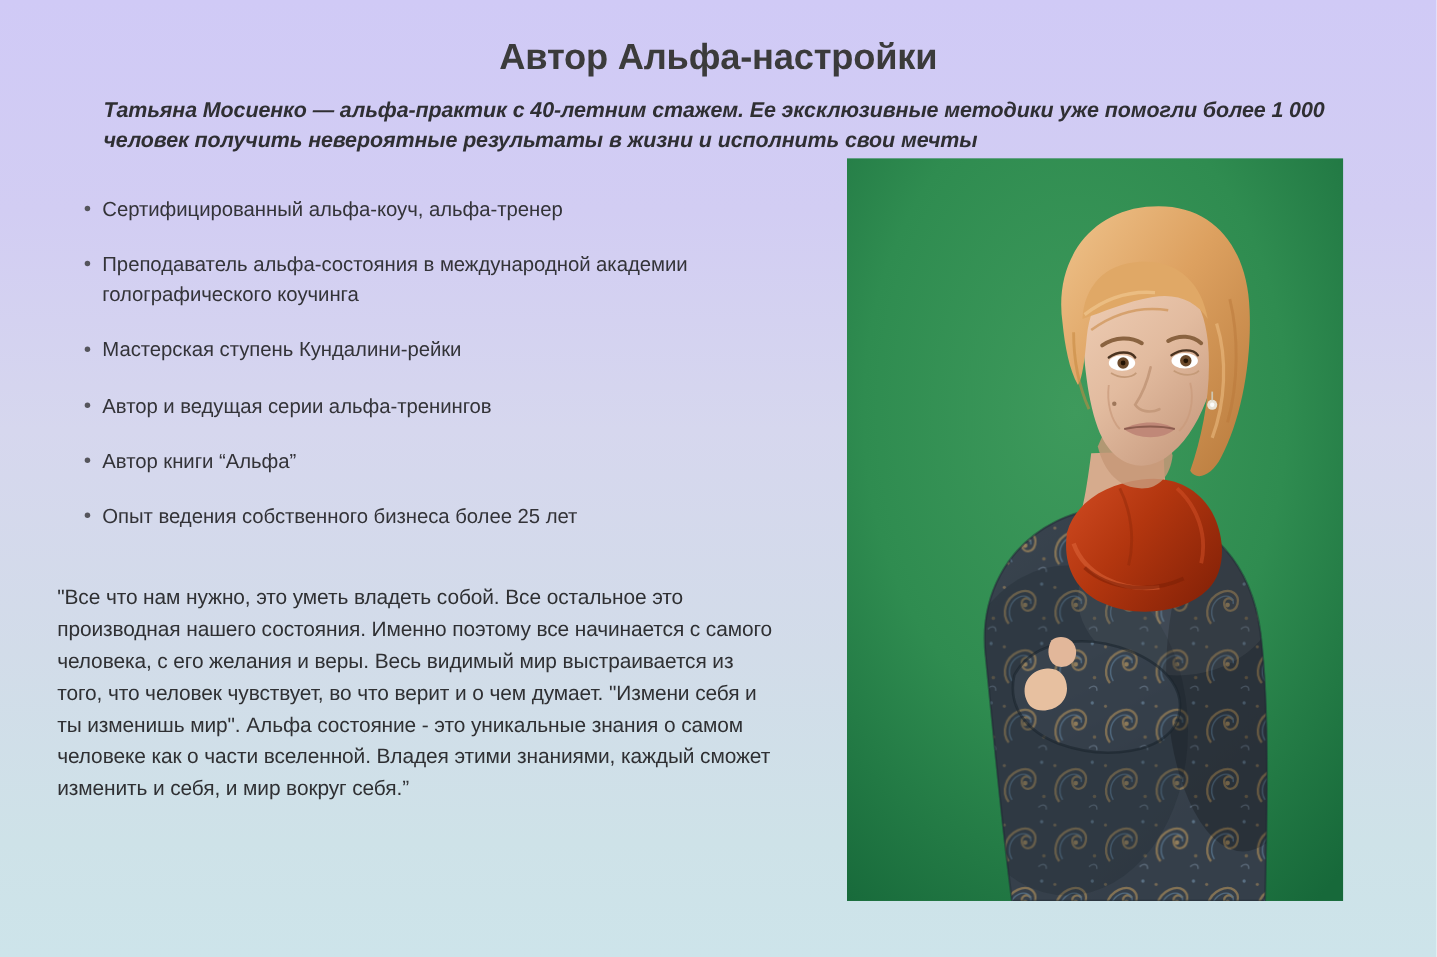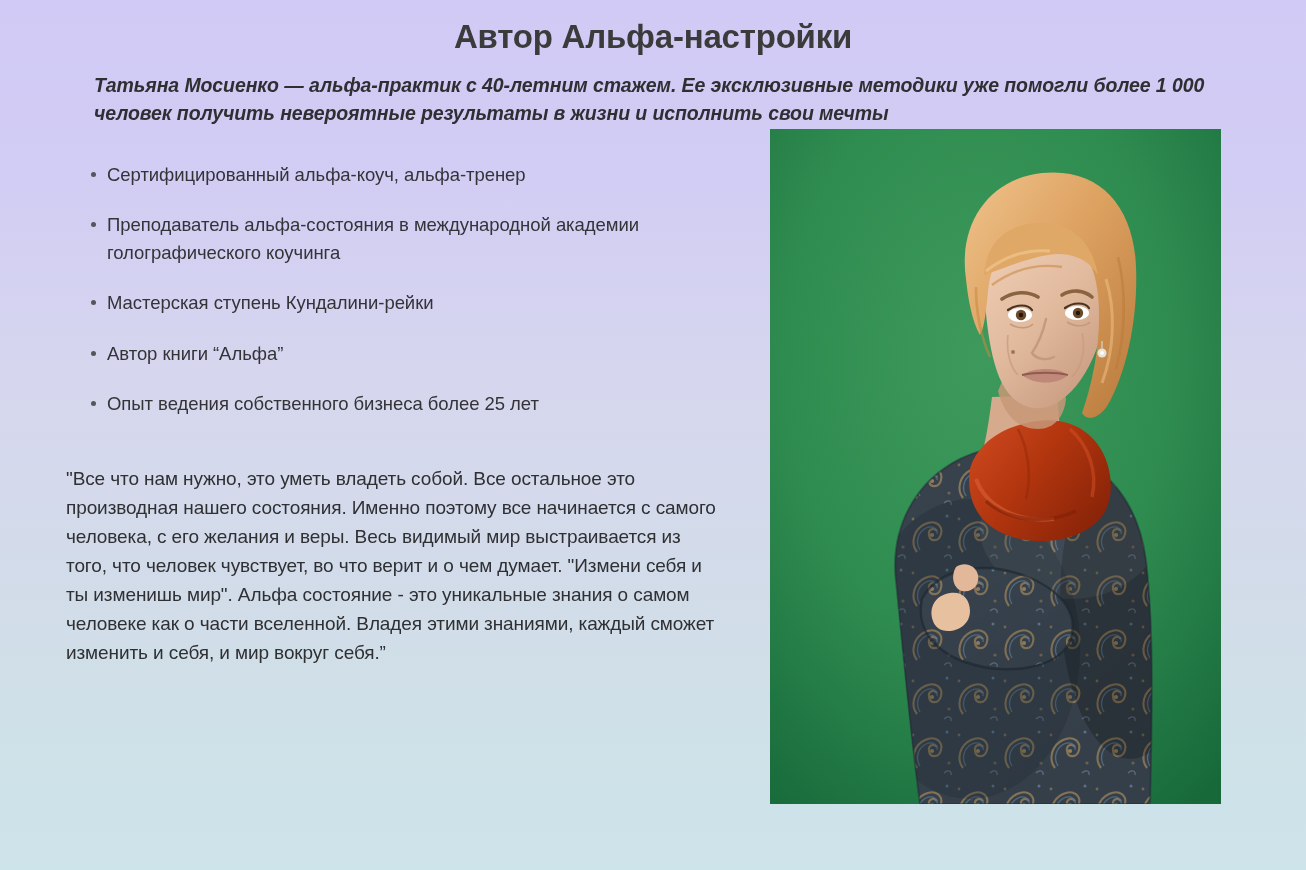--- a/index.html
+++ b/index.html
@@ -23,21 +23,21 @@
     height: 870px;
   }
 
   
   .page-title {
     text-align: center;
     font-size: 33px;
     font-weight: bold;
     color: #3b3b3b;
     letter-spacing: -0.2px;
-    padding-top: 17px;
+    padding-top: 32px;
     line-height: 1.2;
   }
 
   .subtitle {
     font-size: 19.5px;
     font-weight: bold;
     color: #2f2f33;
     line-height: 1.45;
     margin: 14px 0 0 0;
     padding: 0 92px 0 94px;
@@ -50,21 +50,21 @@
     position: relative;
     margin-top: 22px;
     height: 700px;
   }
 
   .left-col {
     position: absolute;
     left: 0;
     top: 0;
     width: 760px;
-    padding-left: 66px;
+    padding-left: 52px;
   }
 
   .credential-list {
     list-style: none;
     margin-top: 12px;
   }
 
   .credential-item {
     position: relative;
     font-size: 18.5px;
@@ -125,20 +125,24 @@
           <span class="bullet"></span>
           <span>Сертифицированный альфа-коуч, альфа-тренер</span>
         </li>
         <li class="credential-item">
           <span class="bullet"></span>
           <span>Преподаватель альфа-состояния в международной академии голографического коучинга</span>
         </li>
         <li class="credential-item">
           <span class="bullet"></span>
           <span>Мастерская ступень Кундалини-рейки</span>
+        </li>
+        <li class="credential-item">
+          <span class="bullet"></span>
+          <span>Автор и ведущая серии альфа-тренингов</span>
         </li>
         <li class="credential-item">
           <span class="bullet"></span>
           <span>Автор книги “Альфа”</span>
         </li>
         <li class="credential-item">
           <span class="bullet"></span>
           <span>Опыт ведения собственного бизнеса более 25 лет</span>
         </li>
       </ul>

